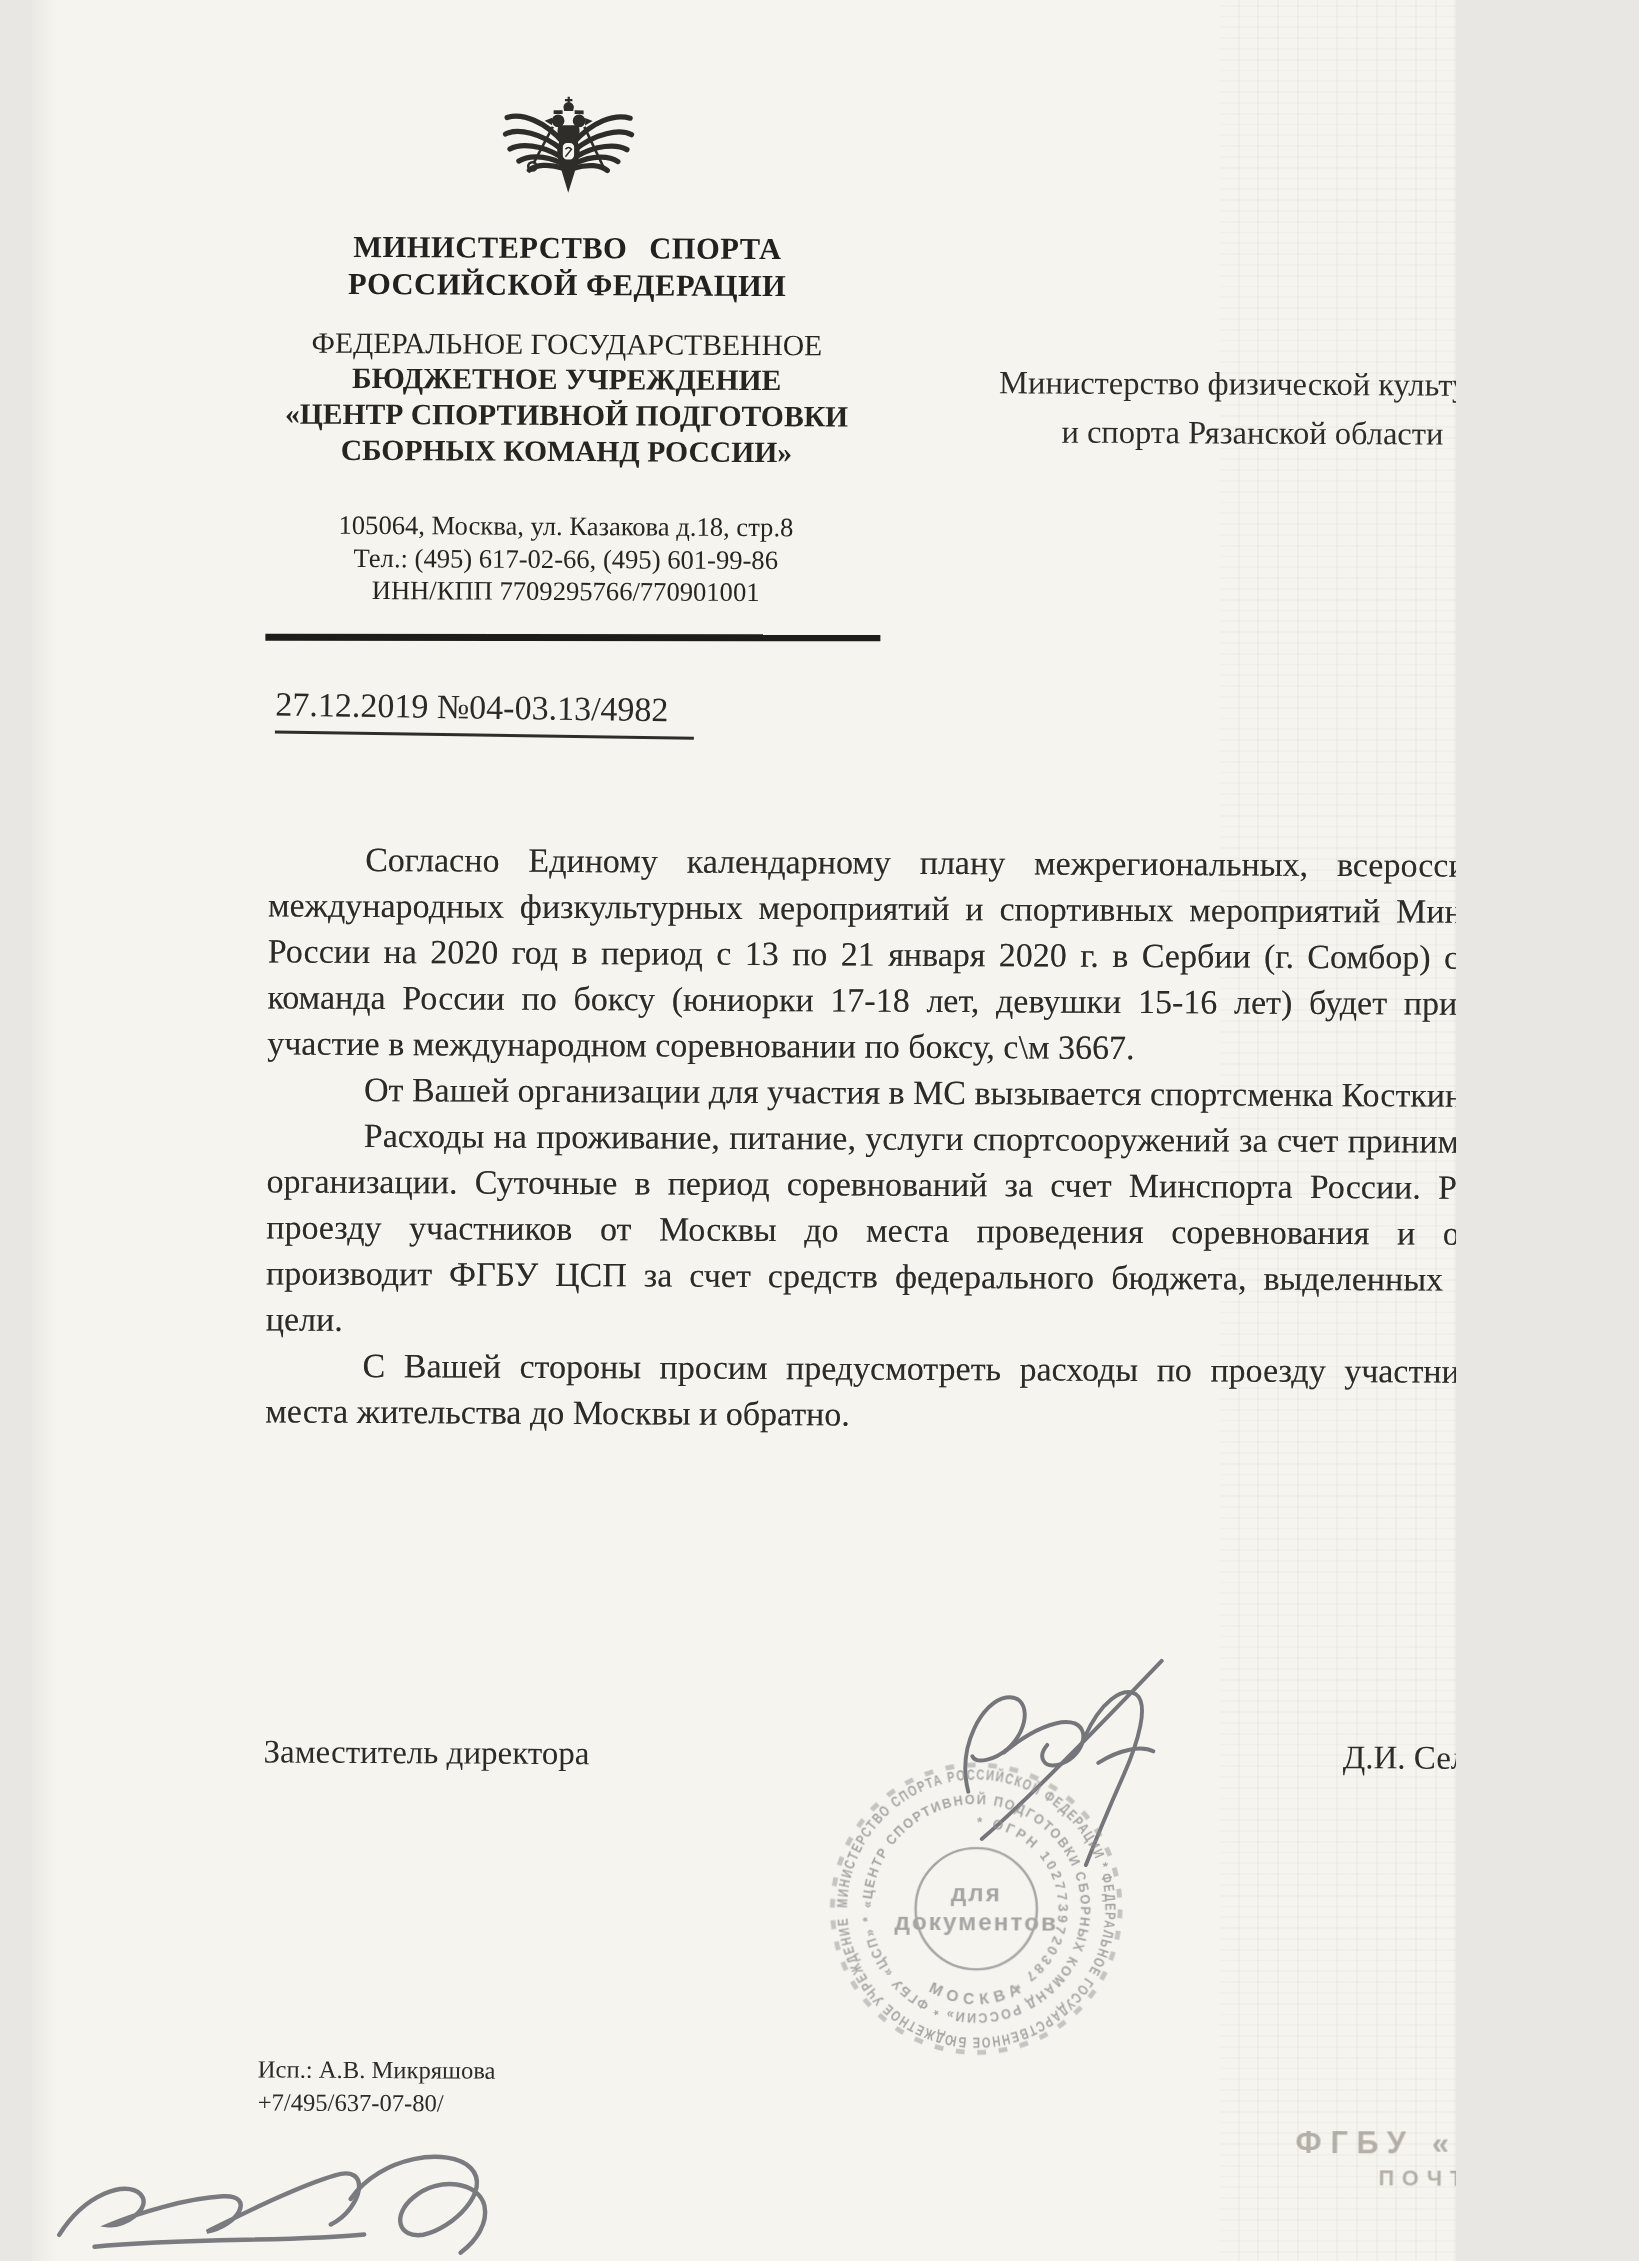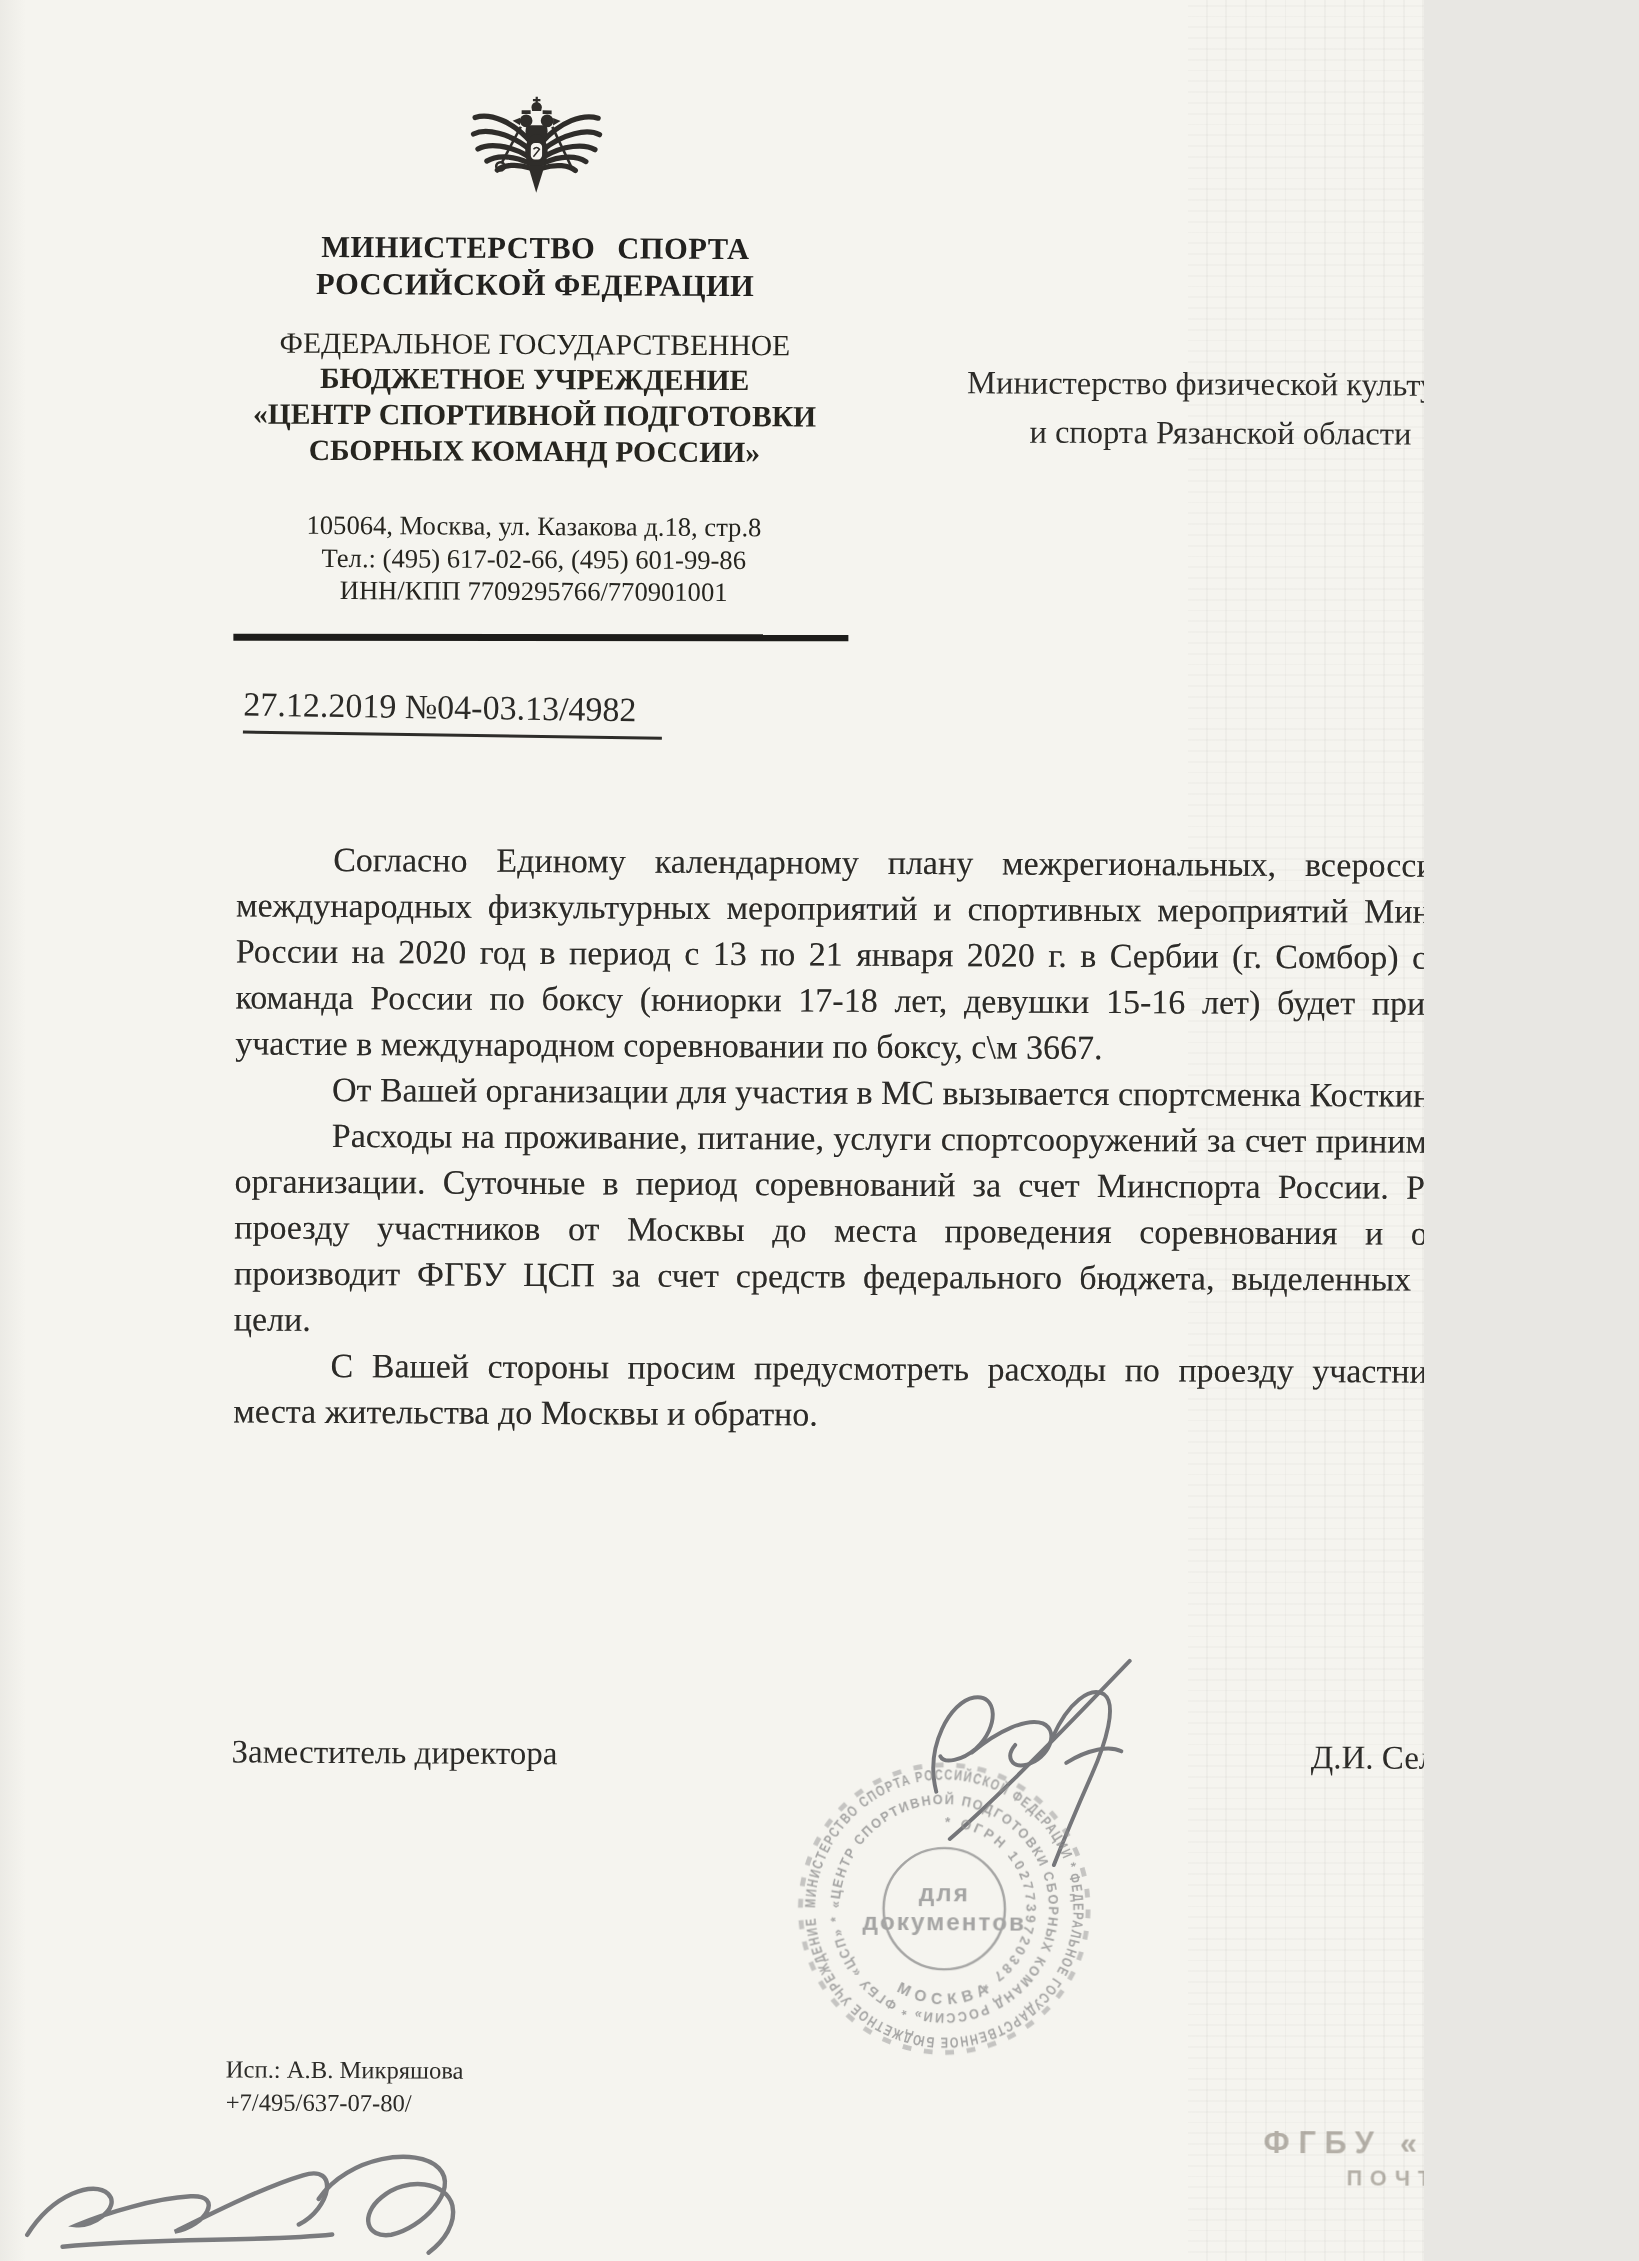--- a/index.html
+++ b/index.html
@@ -3,20 +3,21 @@
 <meta charset="utf-8">
 <style>
   html,body{margin:0;padding:0;background:#e8e7e3;}
   .page{
     position:relative;
     width:1424px;height:2262px;
     background:#f5f4ef;
     overflow:hidden;
     font-family:"Liberation Serif","DejaVu Serif",serif;
     color:#2b2a27;
+    margin-left:32px;
   }
   .skew{position:absolute;inset:0;transform:rotate(.3deg);transform-origin:50% 40%;}
   
   .lh{position:absolute;left:187px;top:77px;width:690px;text-align:center;}
   .emblem{display:block;margin:0 auto 5.9px auto;}
   .lh .ministry{font-weight:bold;font-size:30.5px;line-height:37px;letter-spacing:0.5px;color:#22211f;}
   .lh .ministry.l1{word-spacing:13.8px;}
   .lh .org{font-size:29.6px;line-height:34px;color:#26251f;margin-top:23.6px;}
   .lh .org.b{font-weight:bold;font-size:29.6px;line-height:36px;margin-top:0;}
   .lh .addr{font-size:26.6px;line-height:32.5px;margin-top:0;color:#26251f;}

